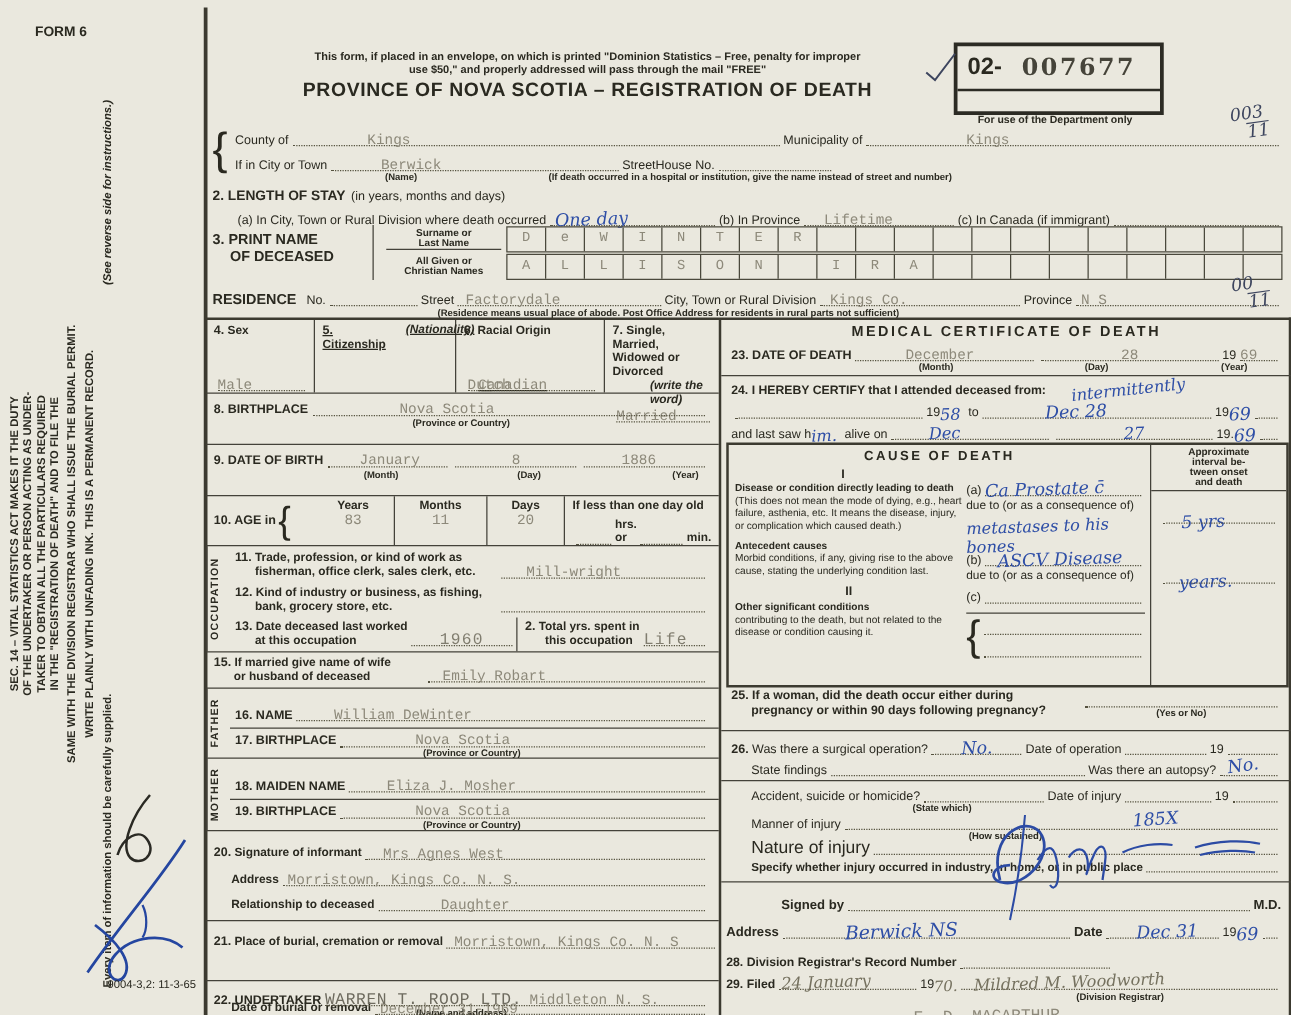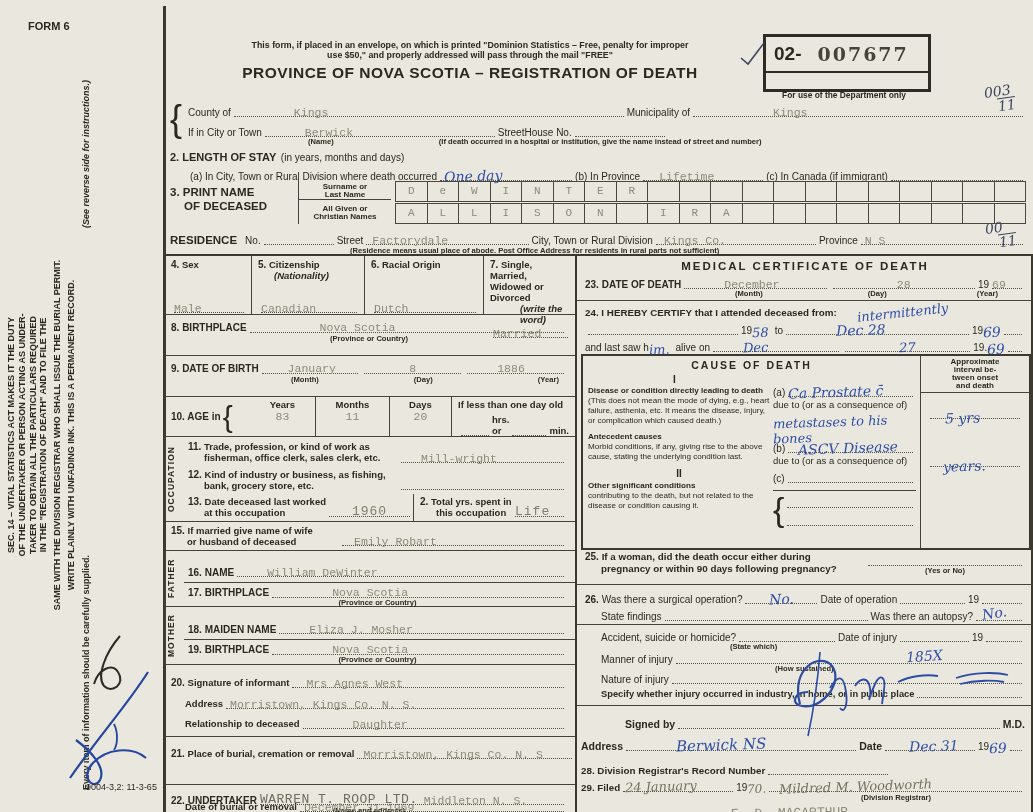--- a/index.html
+++ b/index.html
@@ -117,21 +117,21 @@
       <span style="font-size:10px;">(b) In Province</span>
       <span class="dots" style="max-width:120px;">
           <span class="tw" style="margin-left:16px;">Lifetime</span>
         </span>
       <span style="font-size:10px;">(c) In Canada (if immigrant)</span>
       <span class="dots"></span>
     </div>
   </div>
 
   <div class="abs" style="left:170px;top:180px;width:856px;">
-    <div style="display:flex;">
+    <div style="display:flex;gap:10px;">
       <div style="width:128px;border-right:1px solid #44423a;padding-top:2px;">
         <span class="b" style="font-size:11.5px;"><span>3.</span> <span>PRINT NAME</span></span>
         <div class="b" style="font-size:11.5px;margin-left:14px;">OF DECEASED</div>
       </div>
       <div style="flex:1;">
         <div style="display:flex;align-items:center;height:22px;">
           <div style="width:92px;text-align:center;border-bottom:1px solid #44423a;">
             <div class="hint" style="font-size:8px;">Surname or</div>
             <div class="hint" style="font-size:8px;">Last Name</div>
           </div>
@@ -219,21 +219,21 @@
 
     <div class="abs" style="left:0;top:0;width:410px;height:558px;">
 
       <div style="display:flex;height:58px;border-bottom:1.4px solid #44423a;">
         <div style="width:76px;border-right:1px solid #44423a;padding:3px 4px 0 6px;display:flex;flex-direction:column;">
           <span class="lbl"><span class="num">4.</span> <span>Sex</span></span>
           <span class="dots" style="align-items:flex-end;">
               <span class="tw">Male</span>
             </span>
         </div>
-        <div style="width:102px;border-right:1px solid #44423a;padding:3px 4px 0 6px;display:flex;flex-direction:column;">
+        <div style="width:102px;border-right:1px solid #44423a;padding:3px 4px 0 6px;display:flex;flex-direction:row;text-decoration:underline;">
           <span class="lbl"><span class="num">5.</span> <span>Citizenship</span></span>
           <span class="lbl i" style="font-weight:bold;margin-left:16px;">(Nationality)</span>
           <span class="dots">
               <span class="tw">Canadian</span>
             </span>
         </div>
         <div style="width:108px;border-right:1px solid #44423a;padding:3px 4px 0 6px;display:flex;flex-direction:column;">
           <span class="lbl"><span class="num">6.</span> <span>Racial Origin</span></span>
           <span class="dots">
               <span class="tw">Dutch</span>
@@ -610,21 +610,21 @@
         </div>
         <div class="hint" style="margin-left:145px;">(State which)</div>
         <div class="row" style="height:14px;margin-left:16px;">
           <span style="font-size:10px;">Manner of injury</span>
           <span class="dots">
               <span class="hwd" style="margin-left:230px;font-size:14px;color:#2e4ea6;transform:rotate(-4deg);">185X</span>
             </span>
         </div>
         <div class="hint" style="margin-left:190px;">(How sustained)</div>
         <div class="row" style="height:13px;margin-left:16px;">
-          <span style="font-size:10px;">Nature of injury</span>
+          <span style="font-size:14px;">Nature of injury</span>
           <span class="dots"></span>
         </div>
         <div class="row" style="height:14px;margin-left:16px;">
           <span class="lbl" style="font-size:9.3px;">Specify whether injury occurred in industry, in home, or in public place</span>
           <span class="dots"></span>
         </div>
       </div>
 
       <div class="abs" style="left:0;top:450px;width:456px;height:53px;padding:4px 8px 0 4px;box-sizing:border-box;">
         <div class="row" style="height:20px;">

